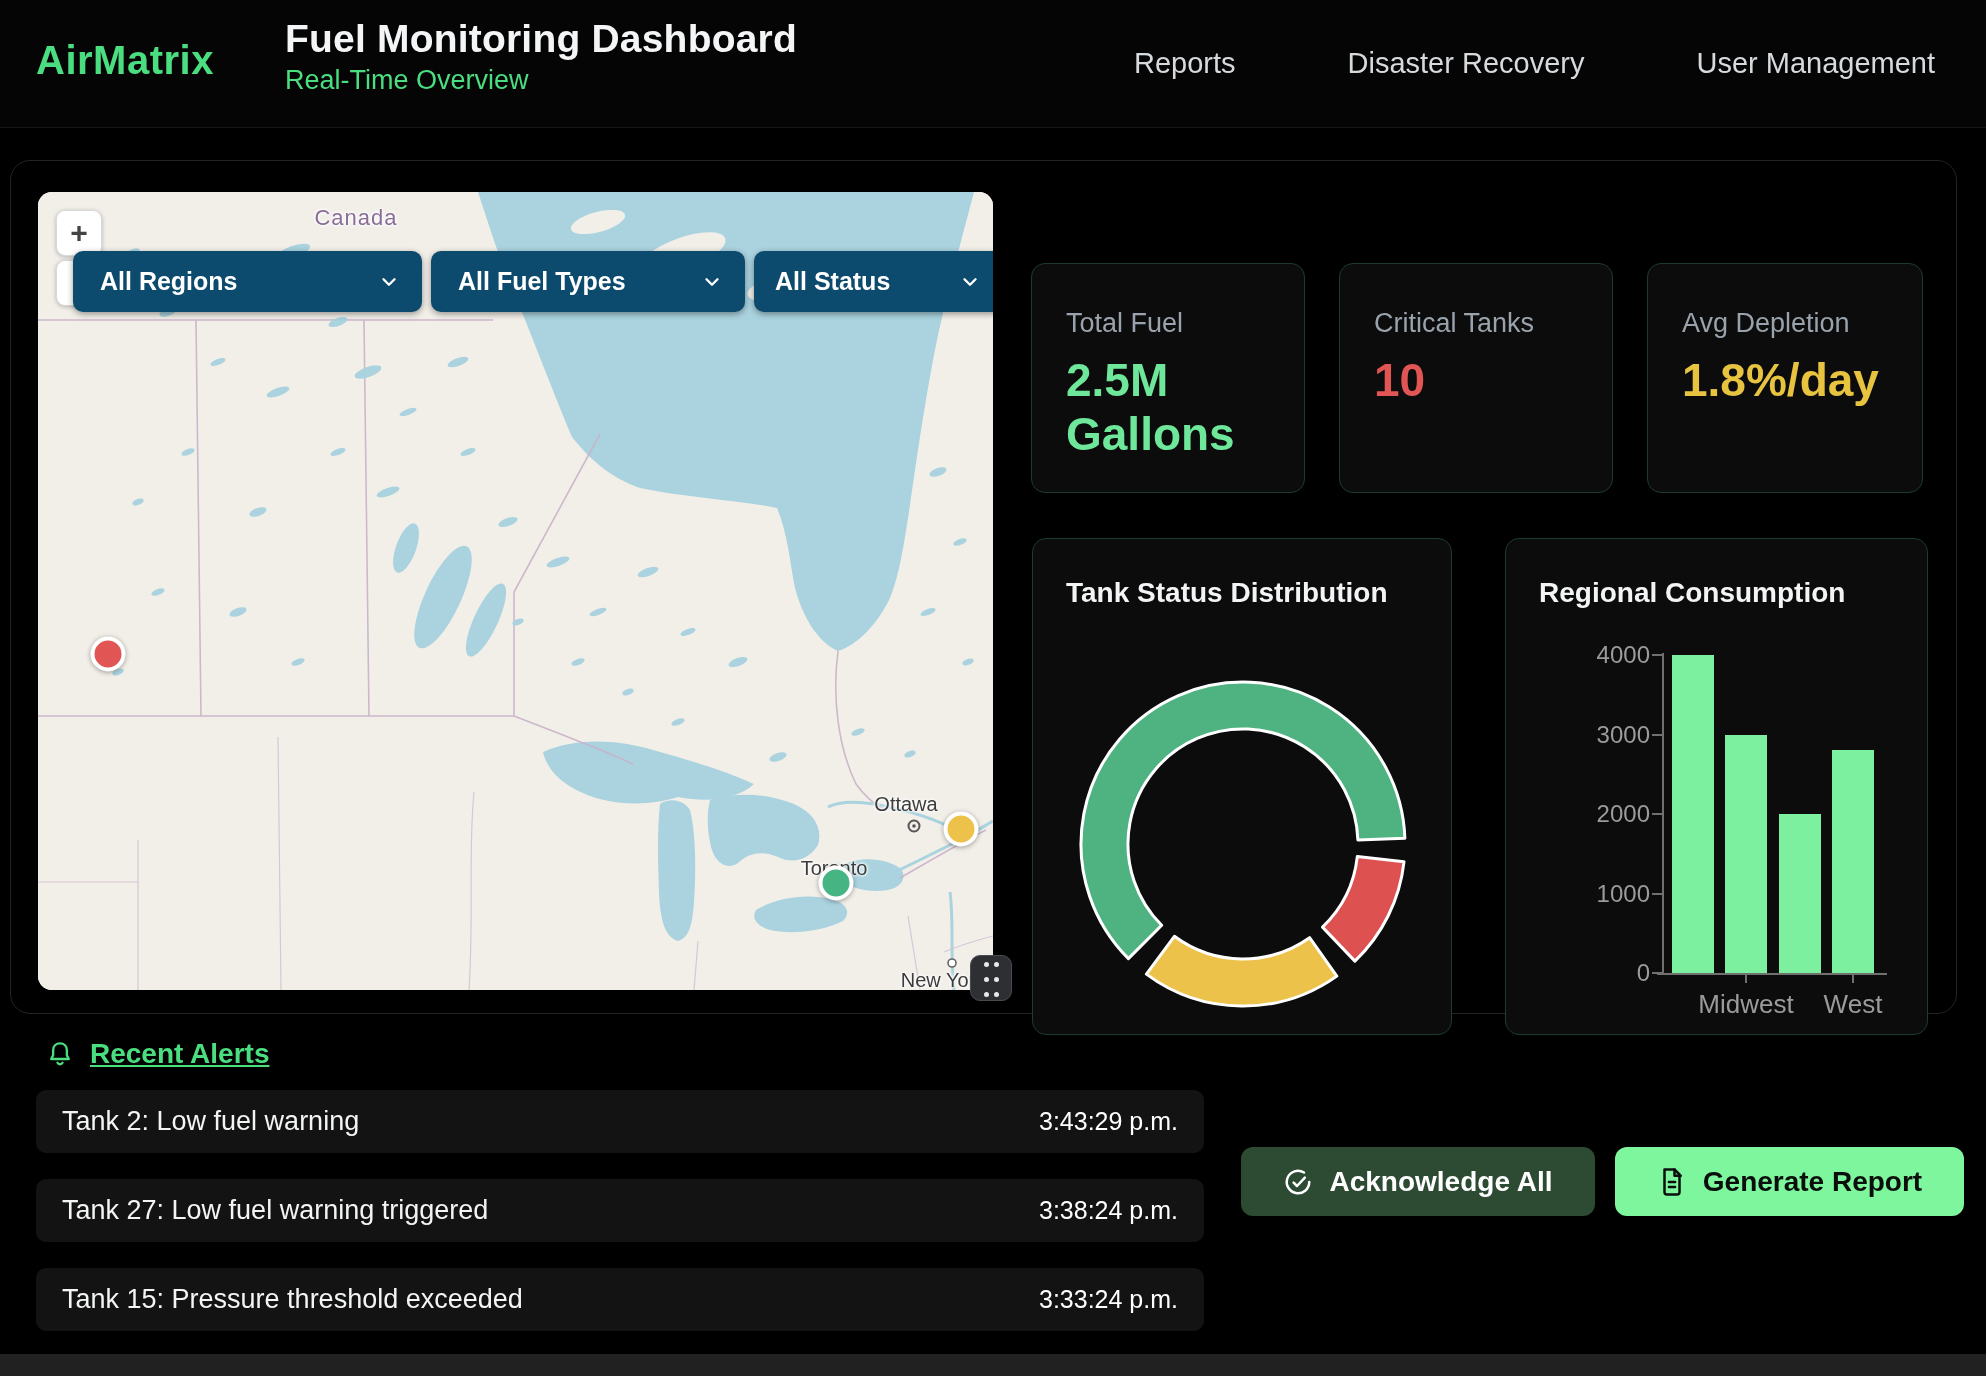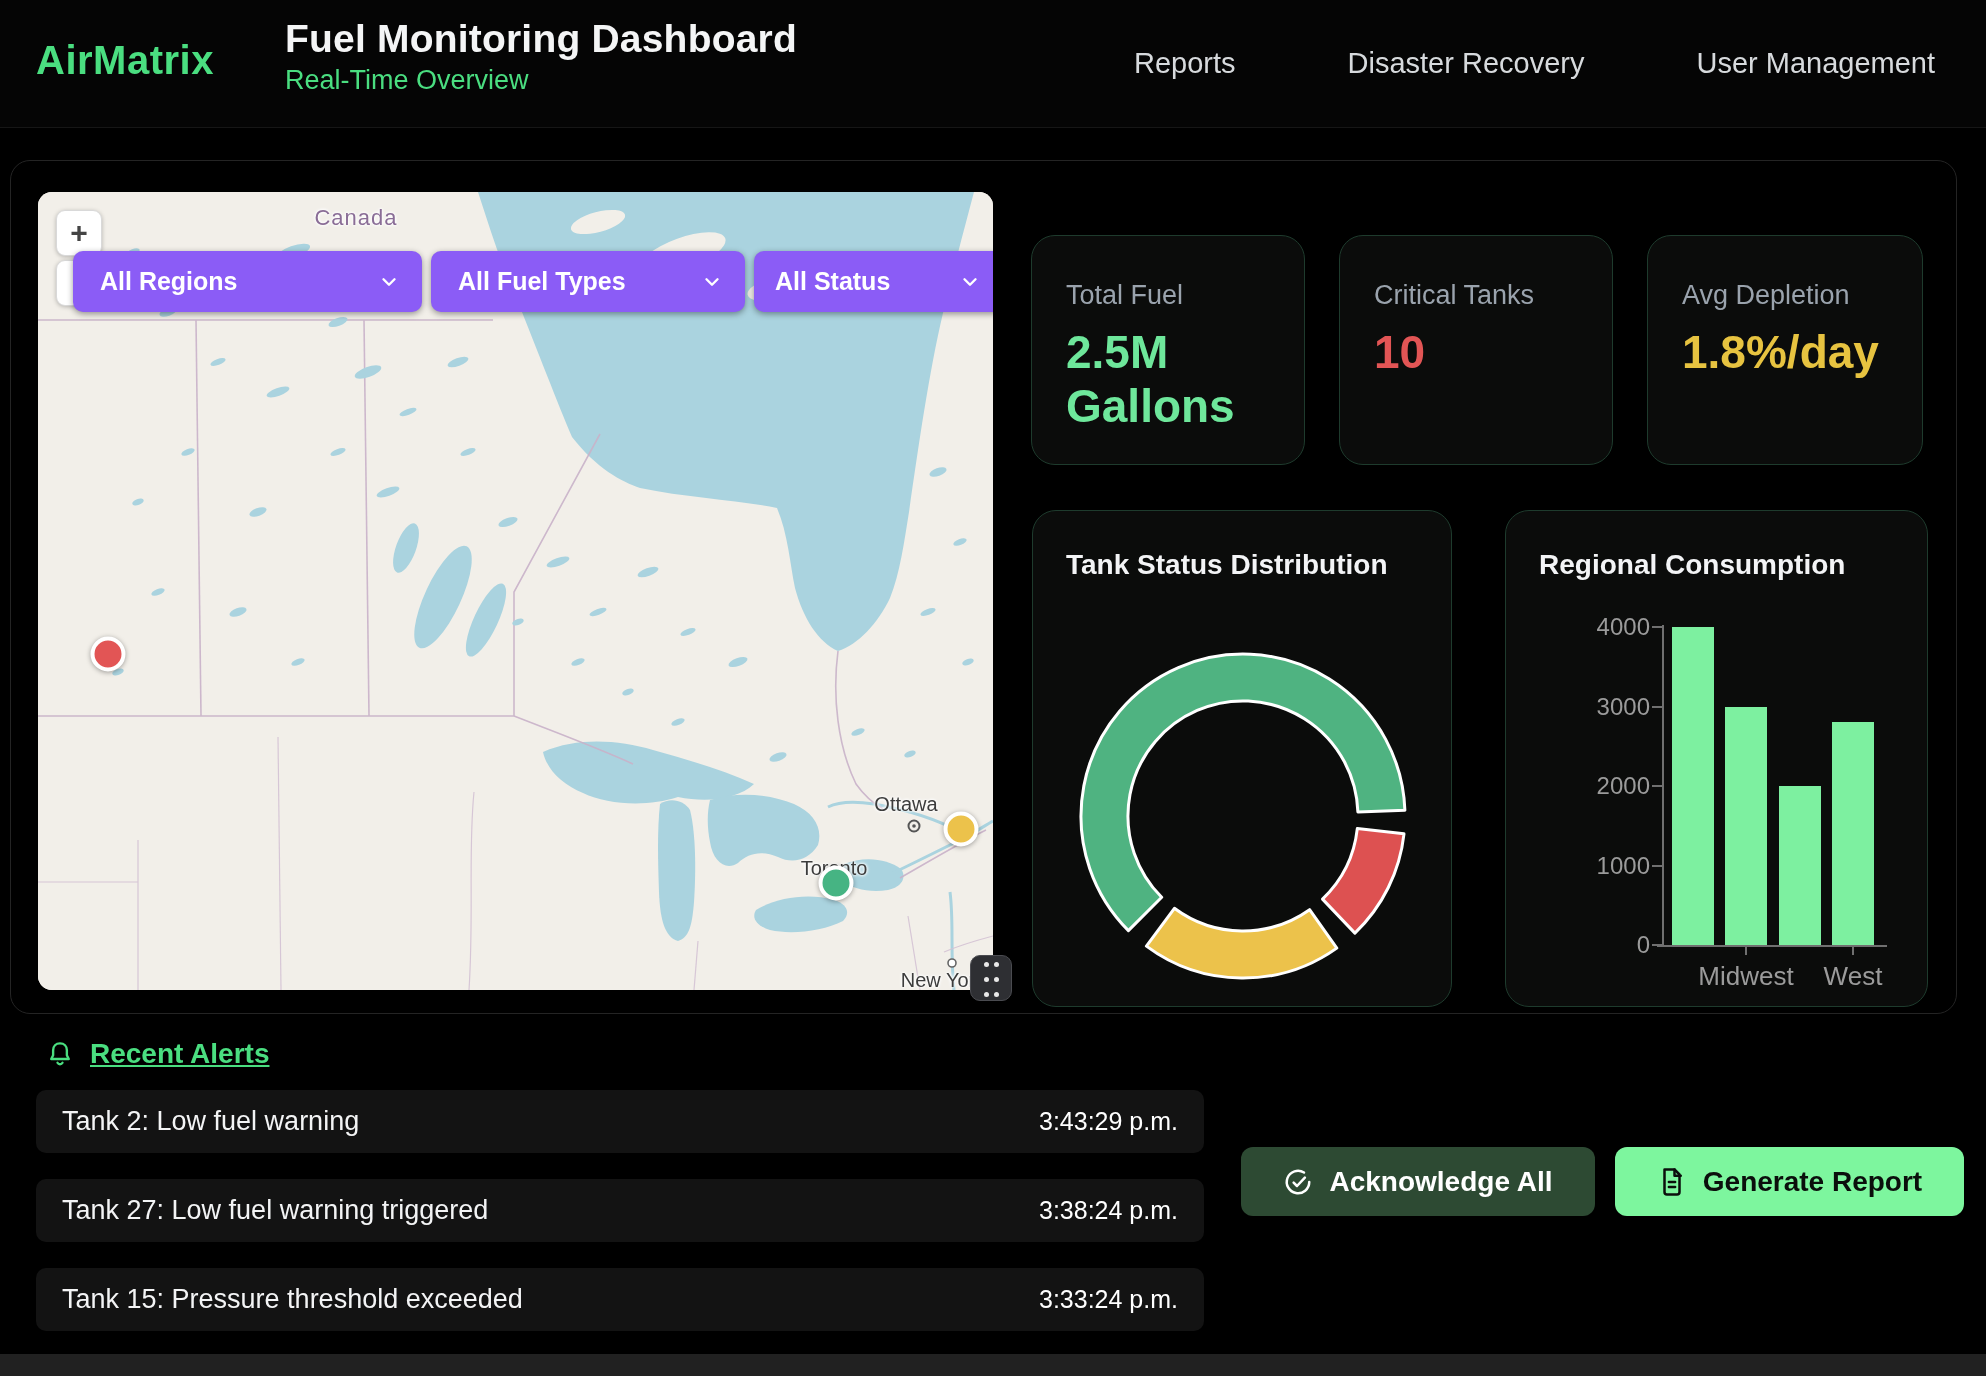--- a/index.html
+++ b/index.html
@@ -26,35 +26,35 @@
   .map-label{position:absolute;transform:translate(-50%,-50%);white-space:nowrap;
        text-shadow:0 0 3px #fff,0 0 3px #fff,0 0 4px #fff;}
   .lbl-country{font-size:22px;color:#8a6d96;letter-spacing:1px;}
   .lbl-city{font-size:20px;color:#3c3c3c;}
   .zoom-btn{position:absolute;left:18px;width:44px;height:44px;background:#fff;border:1px solid #d9d9d9;
        border-radius:9px;display:flex;align-items:center;justify-content:center;font-size:30px;
        font-weight:bold;color:#444;box-shadow:0 1px 4px rgba(0,0,0,.25);cursor:pointer;}
   .zoom-in{top:18px;z-index:2;}
   .zoom-out{top:68px;z-index:1;}
   .filters{position:absolute;left:35px;top:59px;display:flex;gap:9px;z-index:3;}
-  .filter-pill{height:61px;background:#8b5cf6;border-radius:10px;display:flex;align-items:center;
+  .filter-pill{height:61px;background:#0c4a6e;border-radius:10px;display:flex;align-items:center;
        justify-content:space-between;padding:0 22px 0 27px;color:#fff;font-size:25px;font-weight:600;
        box-shadow:0 2px 6px rgba(0,0,0,.4);cursor:pointer;}
   .pill-regions{width:300px;}  .pill-fuel{width:265px;}  .pill-status{width:206px;padding-left:21px;}
   .chev{margin-left:18px;flex:0 0 auto;display:flex;}
   .marker{position:absolute;width:27px;height:27px;border-radius:50%;border:4px solid #fff;
        transform:translate(-50%,-50%);box-shadow:0 1px 5px rgba(0,0,0,.35);cursor:pointer;}
   .grip{position:absolute;left:970px;top:955px;width:42px;height:46px;background:#2e2f33;border:1px solid #4a4b50;
        border-radius:10px;z-index:5;display:flex;flex-wrap:wrap;align-items:center;justify-content:center;
        gap:5px;padding:6px;box-sizing:border-box;cursor:grab;}
   .grip span{width:5px;height:5px;border-radius:50%;background:#e8e8e8;flex:0 0 auto;}
   .grip i{flex-basis:100%;height:0;}
 
   
-  .card{position:absolute;background:#0b0c0b;border:1px solid #1e3b2d;border-radius:24px;box-sizing:border-box;}
+  .card{position:absolute;background:#0b0c0b;border:1px solid #1e3b2d;border-radius:14px;box-sizing:border-box;margin-top:28px;}
   .stat-card{width:274px;height:230px;top:235px;padding:44px 0 0 34px;}
   .stat-label{font-size:27px;color:#9aa3ad;margin-bottom:14px;}
   .stat-value{font-size:46px;font-weight:bold;line-height:1.18;max-width:185px;}
   .v-green{color:#6ee79b;} .v-red{color:#e25555;} .v-amber{color:#e7c340;}
   .chart-card{top:510px;height:497px;}
   .chart-title{position:absolute;left:33px;top:38px;font-size:28px;font-weight:bold;color:#f3f4f6;}
 
   
   .bar-el{position:absolute;}
   .ax{background:#707070;}

